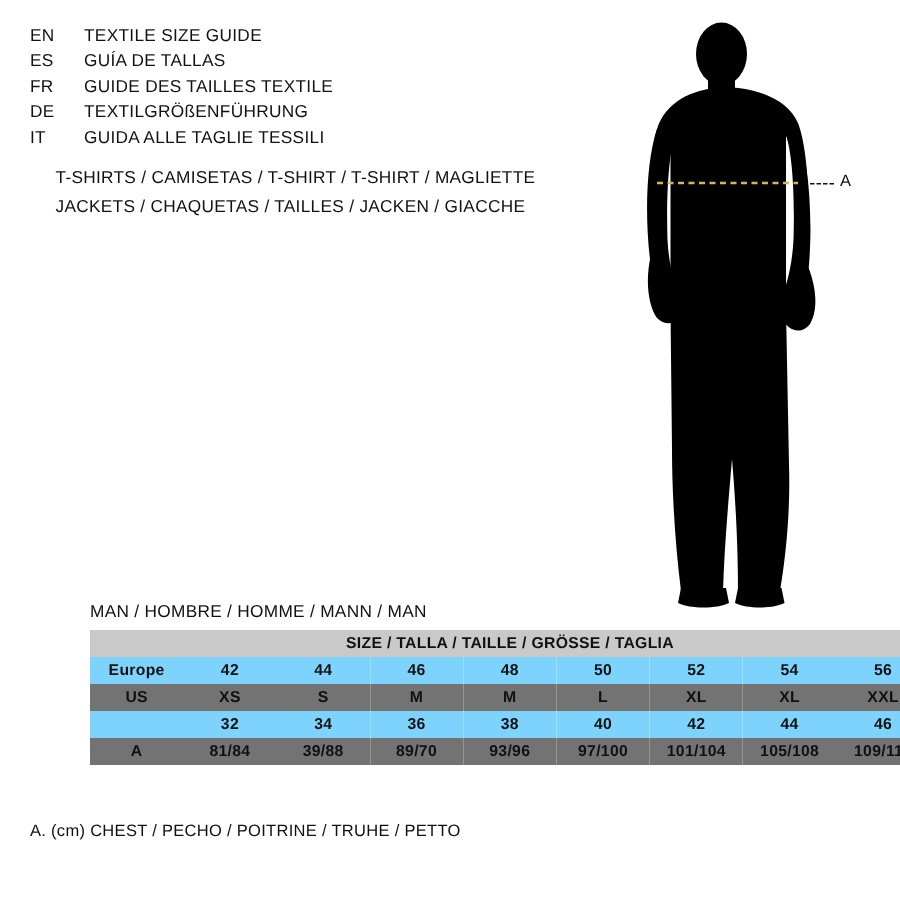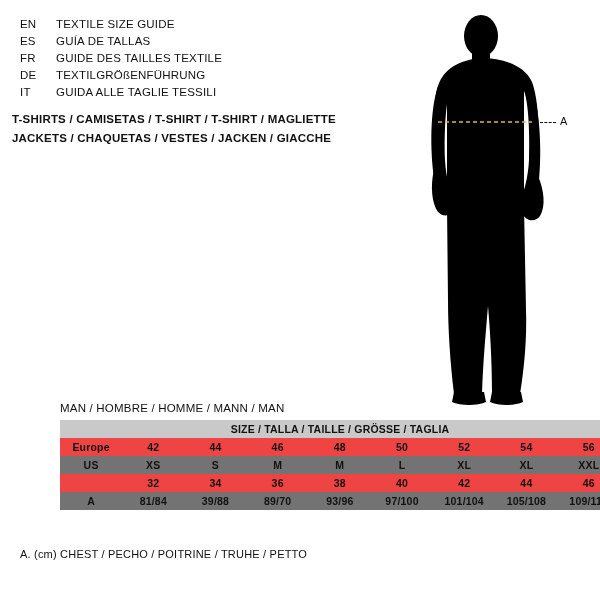--- a/index.html
+++ b/index.html
@@ -43,24 +43,23 @@
     flex: 0 0 36px;
     color: #111;
   }
   .lang-text {
     color: #111;
   }
 
   
   .cat-block {
     position: absolute;
-    left: 12px;
+    left: 37px;
     top: 110px;
     width: 400px;
-    font-weight: bold;
   }
   .cat-line {
     font-size: 11.5px;
     letter-spacing: 0.2px;
     line-height: 19px;
     white-space: nowrap;
     color: #111;
   }
 
   
@@ -118,21 +117,21 @@
     font-weight: bold;
     color: #111;
   }
   .col-label { width: 85px; }
   .row-head td {
     background: #c9c9c9;
     font-size: 10.5px;
     padding-top: 4px;
     padding-bottom: 4px;
   }
-  .row-light td { background: #ef4444; }
+  .row-light td { background: #7dd3fc; }
   .row-dark td { background: #737373; }
 
   
   .footnote {
     position: absolute;
     left: 20px;
     top: 548px;
     font-size: 11px;
     letter-spacing: 0.2px;
     color: #111;
@@ -162,21 +161,21 @@
       <span class="lang-text">TEXTILGRÖßENFÜHRUNG</span>
     </div>
     <div class="lang-row">
       <span class="lang-code">IT</span>
       <span class="lang-text">GUIDA ALLE TAGLIE TESSILI</span>
     </div>
   </div>
 
   <div class="cat-block">
     <div class="cat-line">T-SHIRTS / CAMISETAS / T-SHIRT / T-SHIRT / MAGLIETTE</div>
-    <div class="cat-line">JACKETS / CHAQUETAS / VESTES / JACKEN / GIACCHE</div>
+    <div class="cat-line">JACKETS / CHAQUETAS / TAILLES / JACKEN / GIACCHE</div>
   </div>
 
   <div class="figure-wrap">
     <svg class="figure-svg" width="200" height="400" viewBox="0 0 200 400" xmlns="http://www.w3.org/2000/svg">
       <g fill="#000000">
 
         <ellipse cx="81" cy="26" rx="17" ry="21"></ellipse>
 
         <rect x="72" y="42" width="18" height="12"></rect>
 

